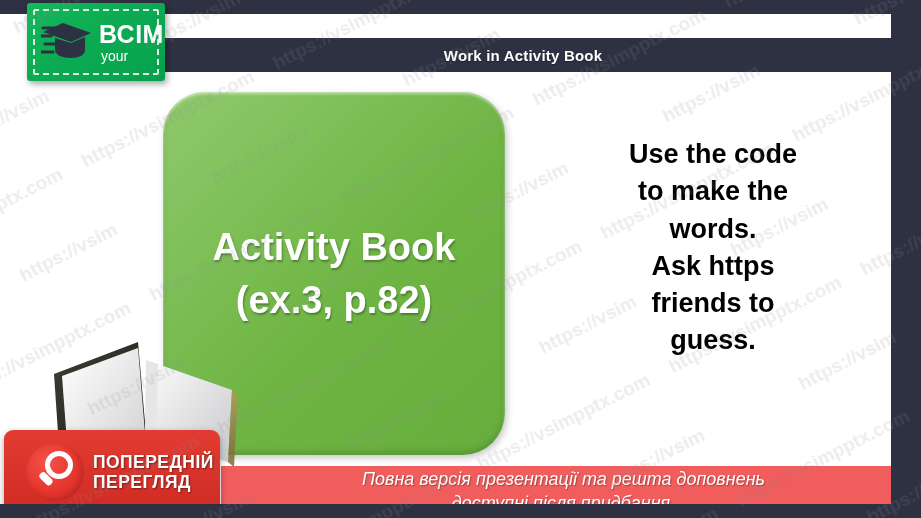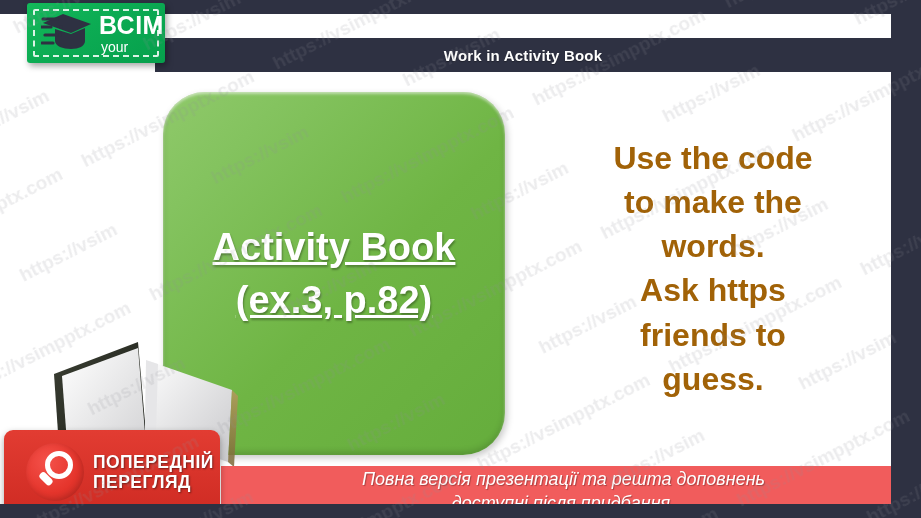--- a/index.html
+++ b/index.html
@@ -59,33 +59,32 @@
     justify-content:center;
   }
   #green-panel .panel-line{
     color:#ffffff;
     font-size:38px;
     font-weight:bold;
     line-height:1.38;
     text-align:center;
     text-shadow:1px 2px 2px rgba(0,0,0,.30);
     white-space:nowrap;
-    text-decoration:underline;
   }
 
   
   #right-text{
     position:absolute;
     left:553px; top:122px;
     width:320px;
     text-align:center;
   }
   #right-text .r-line{
-    color:#a16207;
-    font-size:32px;
+    color:#000000;
+    font-size:27px;
     font-weight:bold;
     line-height:1.38;
     white-space:nowrap;
   }
 
   
   #book-illustration{
     position:absolute;
     left:46px; top:320px;
     width:205px; height:135px;
@@ -141,21 +140,21 @@
     font-weight:normal;
     line-height:1.28;
     text-shadow:1px 1px 1px rgba(0,0,0,.30);
     white-space:nowrap;
   }
 
   
   #site-logo{
     position:absolute;
     left:27px; top:3px;
-    width:138px; height:60px;
+    width:138px; height:78px;
     background:linear-gradient(145deg,#13b95a 0%,#0cab53 45%,#06a04c 100%);
     border-radius:3px;
     box-shadow:2px 3px 6px rgba(0,0,0,.35);
     display:flex;
     align-items:center;
     overflow:hidden;
   }
   #site-logo::after{
     content:"";
     position:absolute;

